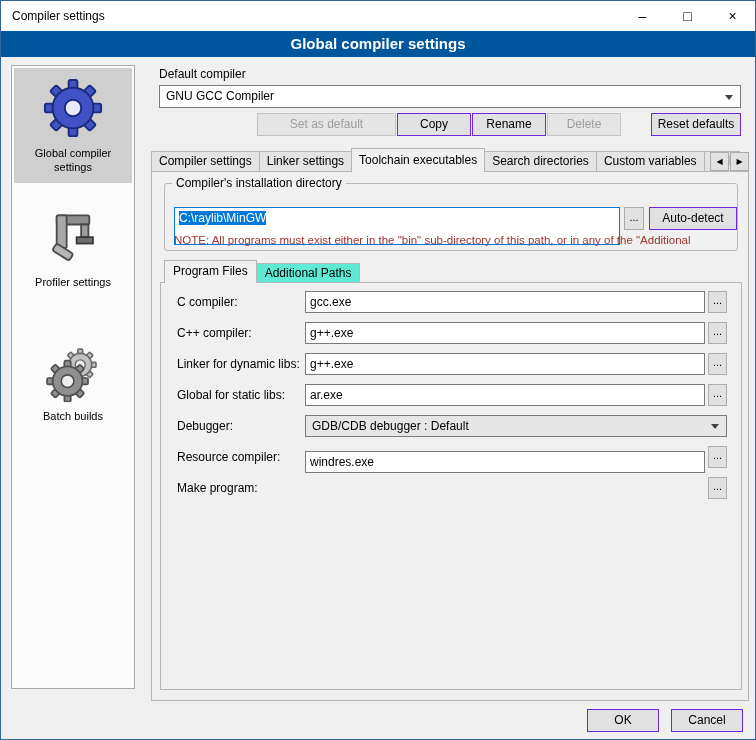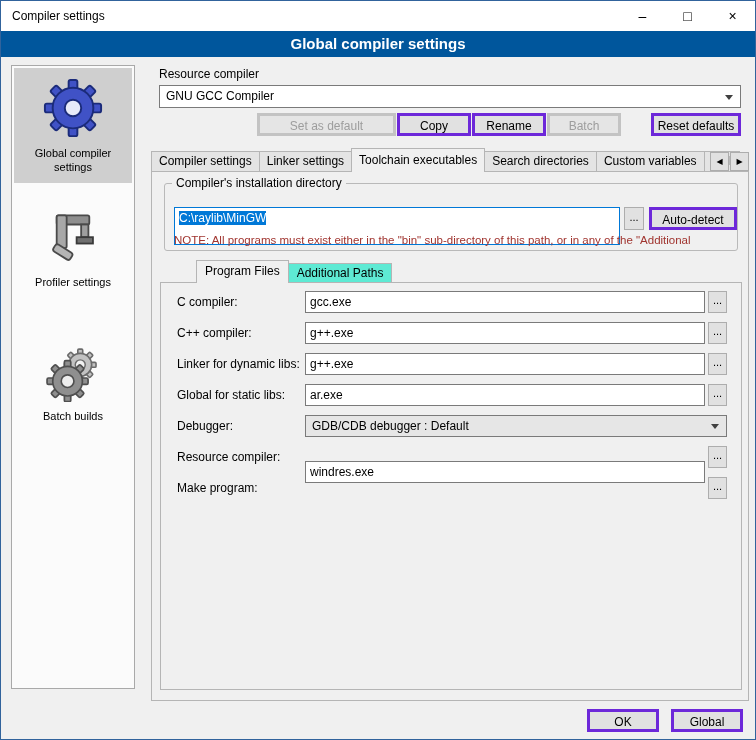--- a/index.html
+++ b/index.html
@@ -35,21 +35,21 @@
   }
   .side-item{margin:2px;padding:9px 2px 8px;text-align:center;}
   .side-item.selected{background:#cfcfcf;}
   .side-item.gap-sm{margin-top:18px;}
   .side-item.gap-lg{margin-top:38px;}
   .side-icon{display:block;margin:0 auto;}
   .side-label{font-size:11px;line-height:1.3;margin-top:7px;}
   
   .btn{
     position:absolute;box-sizing:border-box;height:23px;
-    background:#e1e1e1;border:3px solid #6d28d9;
+    background:#e1e1e1;border:1px solid #6d28d9;
     font-size:12px;text-align:center;line-height:20px;cursor:default;
   }
   .btn.disabled{color:#9d9d9d;border-color:#c3c3c3;background:#e5e5e5;}
   .combo{
     position:absolute;box-sizing:border-box;background:#fff;border:1px solid #7a7a7a;
     font-size:12px;line-height:20px;padding:0 22px 0 6px;white-space:nowrap;overflow:hidden;
   }
   .combo .arrow{
     position:absolute;right:7px;top:9px;width:0;height:0;
     border-left:4px solid transparent;border-right:4px solid transparent;border-top:5px solid #404040;
@@ -113,21 +113,21 @@
   }
   
   .subtabstrip{
     position:absolute;left:12px;top:88px;height:23px;display:flex;align-items:flex-end;z-index:3;
   }
   .subtab{
     box-sizing:border-box;height:20px;line-height:18px;padding:0 8px;
     background:#5eead4;border:1px solid #b5b5b5;border-bottom:1px solid #b5b5b5;
     font-size:12px;white-space:nowrap;margin-right:-1px;cursor:default;
   }
-  .subtab.active{height:23px;line-height:21px;background:#f0f0f0;border-bottom:none;position:relative;z-index:4;margin-left:32px;}
+  .subtab.active{height:23px;line-height:21px;background:#f0f0f0;border-bottom:none;position:relative;z-index:4;}
   .subpanel{
     position:absolute;left:8px;top:110px;width:582px;height:408px;
     box-sizing:border-box;border:1px solid #b5b5b5;background:#f0f0f0;z-index:1;
   }
   
   .flabel{position:absolute;left:16px;font-size:12px;line-height:14px;}
   .field-input{
     position:absolute;left:144px;width:400px;height:22px;
     box-sizing:border-box;background:#fff;border:1px solid #7a7a7a;
     font-size:12px;padding:3px 4px;white-space:nowrap;overflow:hidden;cursor:text;
@@ -199,30 +199,30 @@
       <svg class="side-icon" width="58" height="58" viewBox="-32 -32 64 64">
         <use href="#gear8" transform="translate(8,-9) scale(0.6)" fill="#c2c2c2" stroke="#6b6b6b" stroke-width="3"></use>
         <circle cx="8" cy="-9" r="5.5" fill="#f2f2f2" stroke="#6b6b6b" stroke-width="1.6"></circle>
         <use href="#gear8" transform="translate(-6,9) scale(0.78)" fill="#8f8f8f" stroke="#4f4f4f" stroke-width="2.4"></use>
         <circle cx="-6" cy="9" r="7" fill="#ededed" stroke="#4f4f4f" stroke-width="1.8"></circle>
       </svg>
       <div class="side-label">Batch builds</div>
     </div>
   </div>
 
-  <div class="lbl-selected-compiler">Resource compiler</div>
+  <div class="lbl-selected-compiler">Default compiler</div>
   <div class="combo" id="combo-compiler">
     <span>GNU GCC Compiler</span>
     <span class="arrow"></span>
   </div>
 
   <div class="btn disabled" id="btn-setdefault">Set as default</div>
   <div class="btn" id="btn-copy">Copy</div>
   <div class="btn" id="btn-rename">Rename</div>
-  <div class="btn disabled" id="btn-delete">Batch</div>
+  <div class="btn disabled" id="btn-delete">Delete</div>
   <div class="btn" id="btn-reset">Reset defaults</div>
 
   <div class="tabstrip">
     <div class="tab">Compiler settings</div>
     <div class="tab">Linker settings</div>
     <div class="tab active">Toolchain executables</div>
     <div class="tab">Search directories</div>
     <div class="tab">Custom variables</div>
     <div class="tab">Buil</div>
     <div class="tab-scroll">
@@ -267,24 +267,24 @@
       <div class="field-input" style="top:101px"><span>ar.exe</span></div>
       <div class="mini-btn row-btn" style="top:101px">...</div>
 
       <div class="flabel" style="top:136px">Debugger:</div>
       <div class="field-combo" style="top:132px">
         <span>GDB/CDB debugger : Default</span>
         <span class="arrow"></span>
       </div>
 
       <div class="flabel" style="top:167px">Resource compiler:</div>
-      <div class="field-input" style="top:178px"><span>windres.exe</span></div>
+      <div class="field-input" style="top:168px"><span>windres.exe</span></div>
       <div class="mini-btn row-btn" style="top:163px">...</div>
 
       <div class="flabel" style="top:198px">Make program:</div>
       <div class="mini-btn row-btn" style="top:194px">...</div>
     </div>
   </div>
 
   <div class="btn" id="btn-ok">OK</div>
-  <div class="btn" id="btn-cancel">Global</div>
+  <div class="btn" id="btn-cancel">Cancel</div>
 
 </div>
 
 </body></html>

